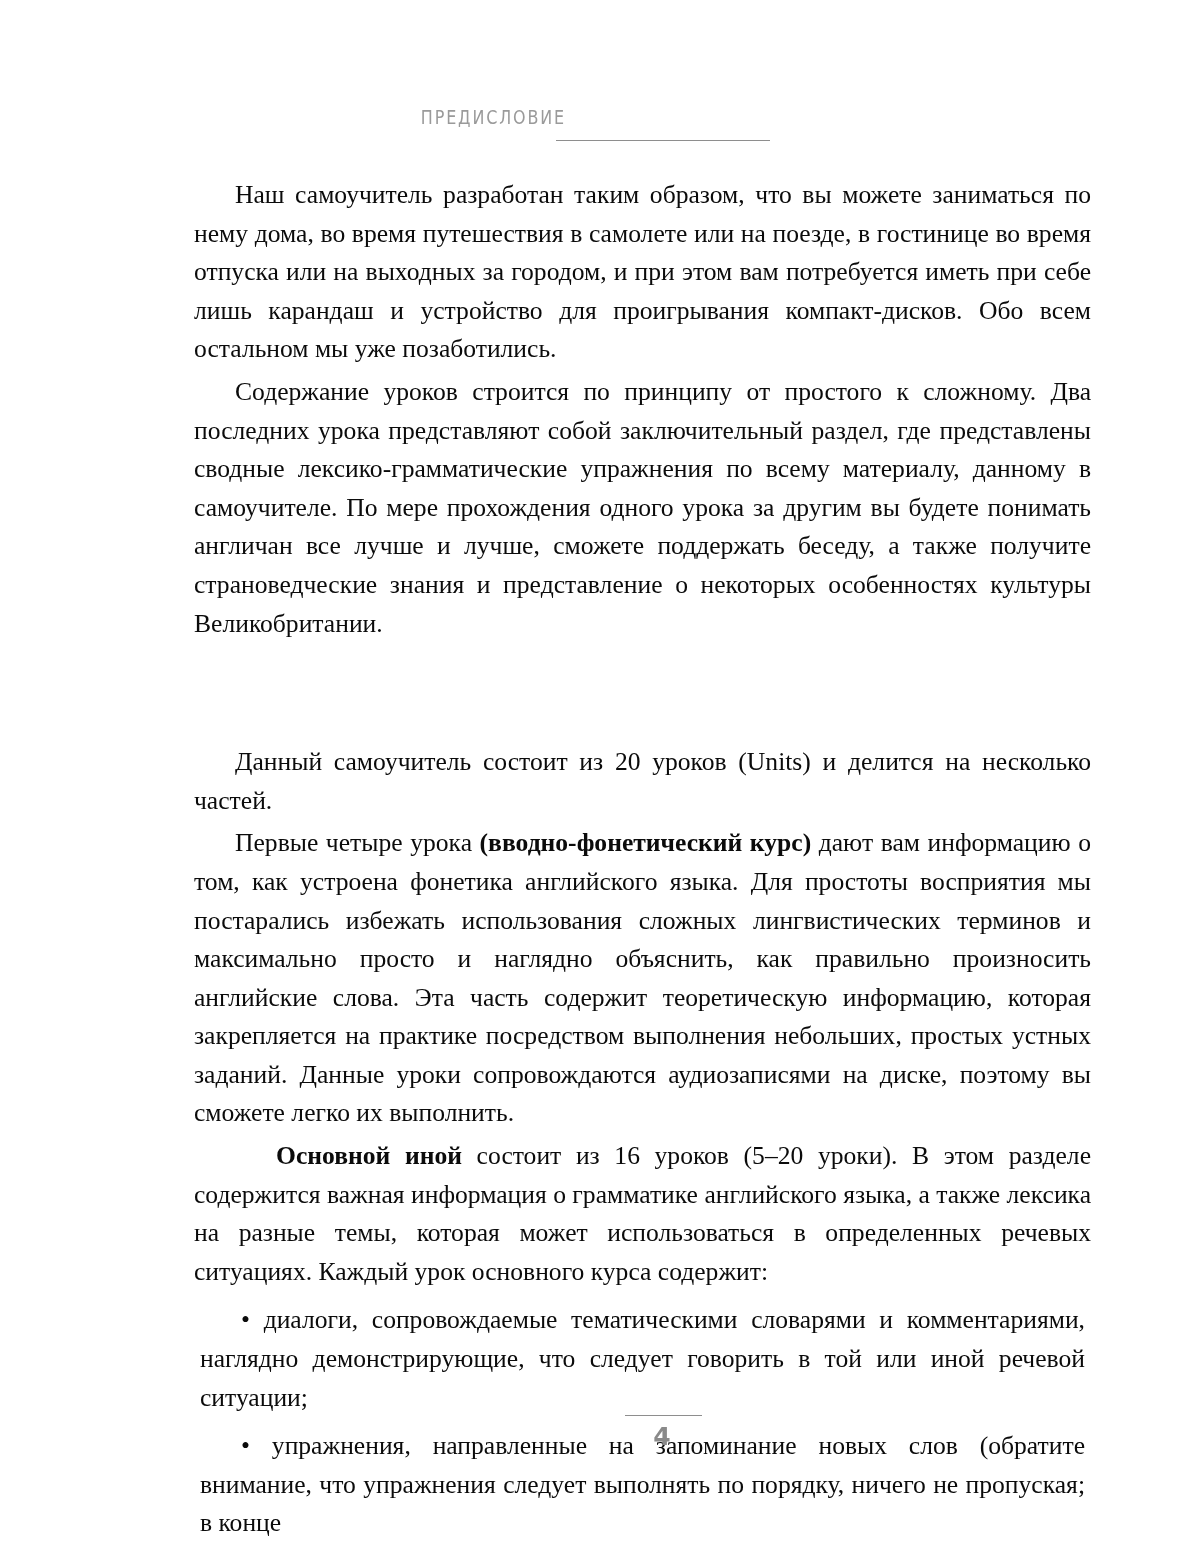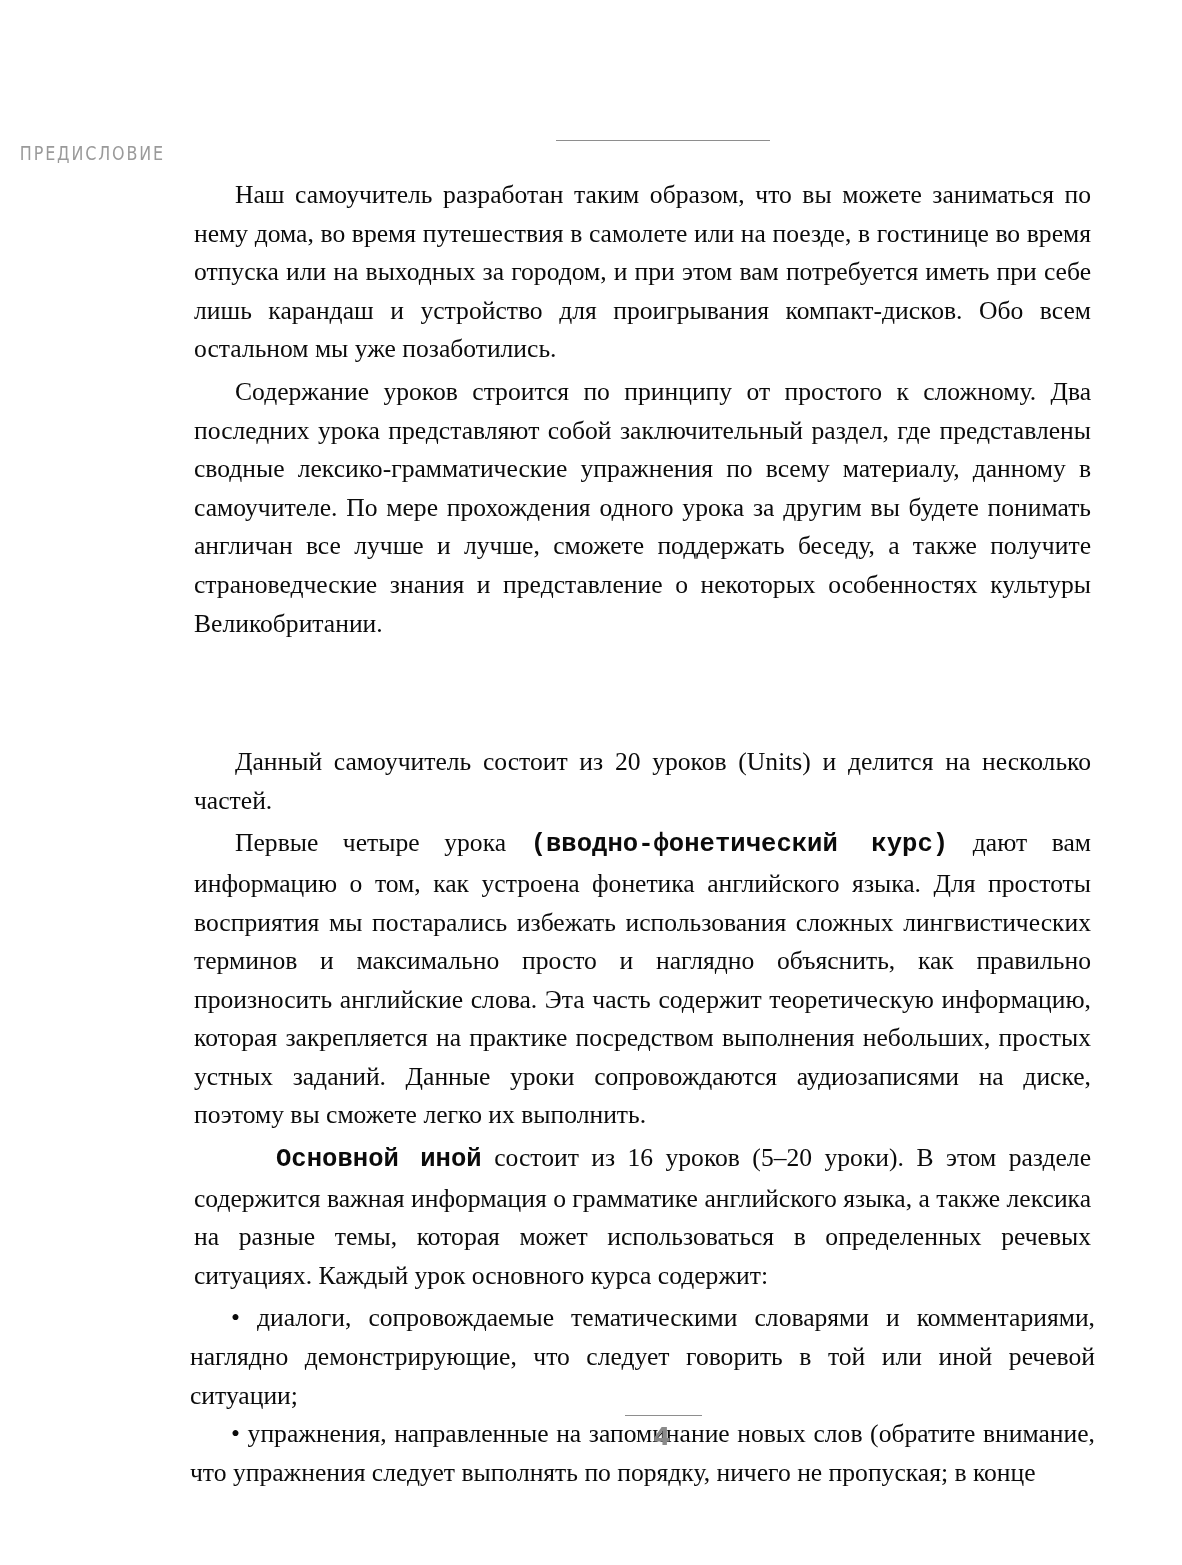--- a/index.html
+++ b/index.html
@@ -15,22 +15,21 @@
     overflow: hidden;
     box-sizing: border-box;
   }
 
   
   .running-head {
     position: absolute;
     top: 108px;
     left: 0;
     width: 986px;
-    text-align: left;
-    margin-top: 36px;
+    text-align: center;
   }
   .running-head-text {
     display: inline-block;
     font-family: "DejaVu Sans", sans-serif;
     font-size: 19px;
     letter-spacing: 2.2px;
     color: #9a9a9a;
     font-weight: 400;
     line-height: 1;
     padding: 0 6px 9px 6px;
@@ -58,31 +57,31 @@
     font-family: "Liberation Serif", "DejaVu Serif", serif;
     font-size: 25.6px;
     line-height: 38.6px;
     color: #0b0b0b;
     text-align: justify;
     text-justify: inter-word;
     text-indent: 41px;
     hyphens: manual;
   }
   p.bullet {
-    margin: 0;
+    margin: 10px;
     font-family: "Liberation Serif", "DejaVu Serif", serif;
     font-size: 25.6px;
     line-height: 38.6px;
     color: #0b0b0b;
     text-align: justify;
     text-justify: inter-word;
     text-indent: 41px;
     hyphens: manual;
   }
-  b.strong { font-weight: bold; font-family: Liberation Mono, monospace; }
+  b.strong { font-weight: bold; }
 
   
   .section-heading {
     position: absolute;
     left: 222px;
     top: 676px;
     font-family: "DejaVu Sans Mono", "Liberation Mono", monospace;
     font-size: 38px;
     font-weight: bold;
     color: #060606;

